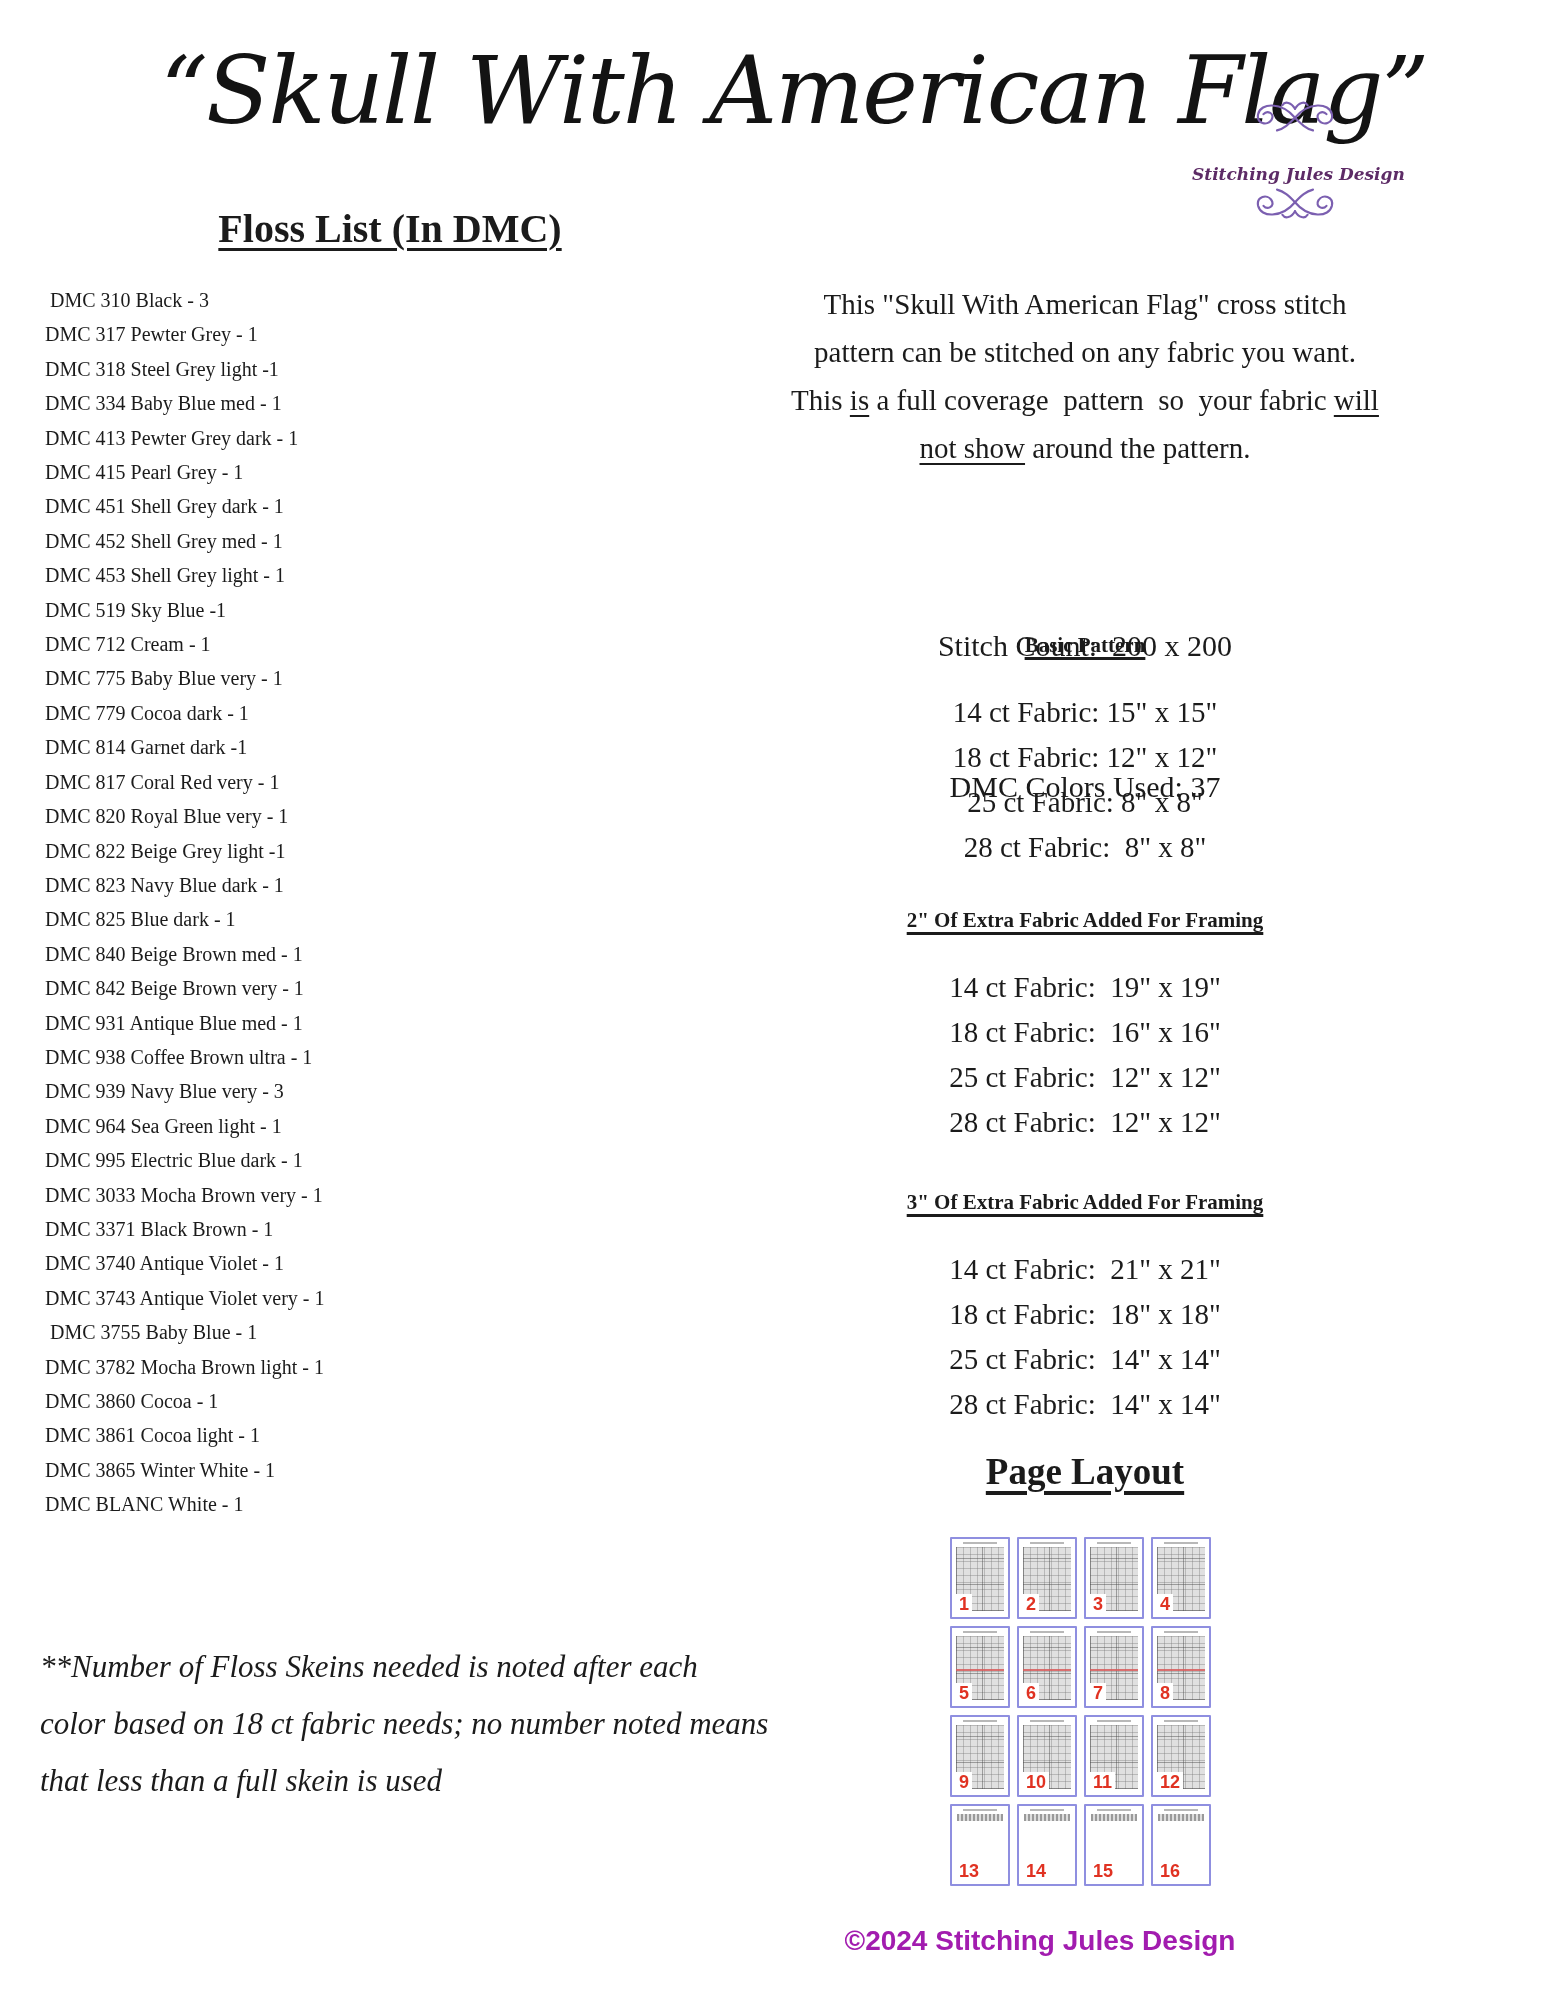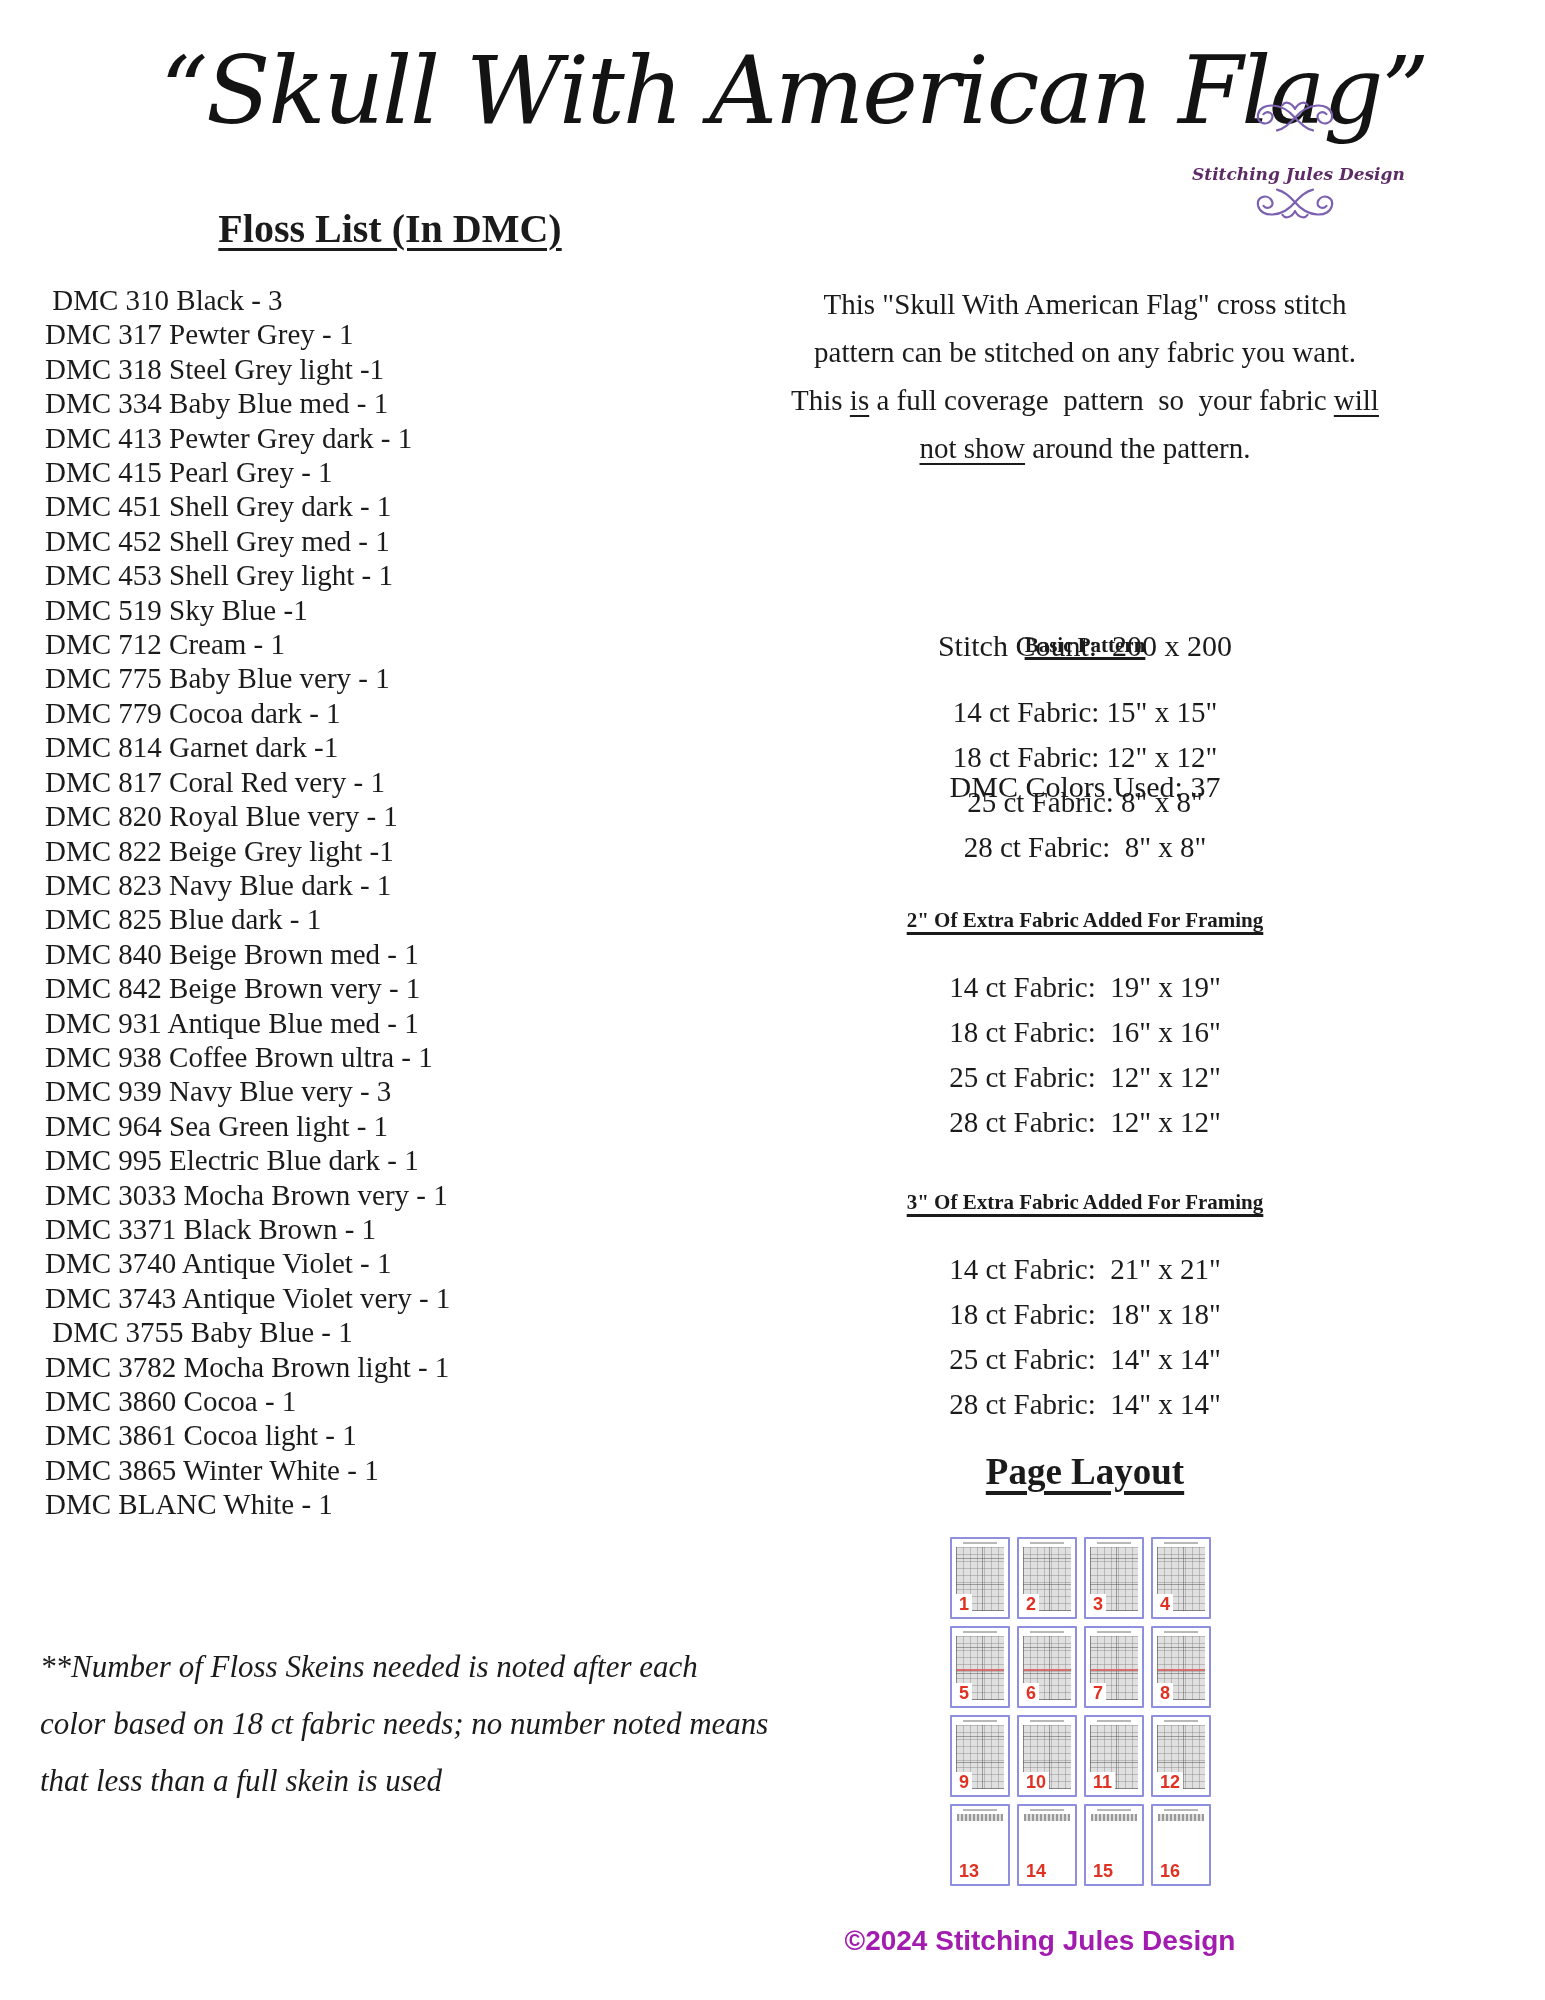--- a/index.html
+++ b/index.html
@@ -39,21 +39,21 @@
     white-space:nowrap;line-height:1.2;margin-top:30px;
   }
   
   .floss-heading{
     position:absolute;top:205px;left:215px;width:350px;
     font-size:40px;font-weight:700;text-align:center;
     text-decoration:underline;text-decoration-thickness:3px;text-underline-offset:6px;
   }
   .floss-list{position:absolute;top:283px;left:45px;width:460px;}
   .floss-item{
-    font-size:29px;line-height:34.4px;white-space:pre-wrap;
+    font-size:20px;line-height:34.4px;white-space:pre-wrap;
   }
   
   .desc{
     position:absolute;top:280px;left:700px;width:770px;
     font-size:29px;line-height:48px;text-align:center;
   }
   .desc span{white-space:pre-wrap;}
   .desc .u{text-decoration:underline;text-decoration-thickness:2px;text-underline-offset:5px;}
   .stats{
     position:absolute;top:528px;left:700px;width:770px;

